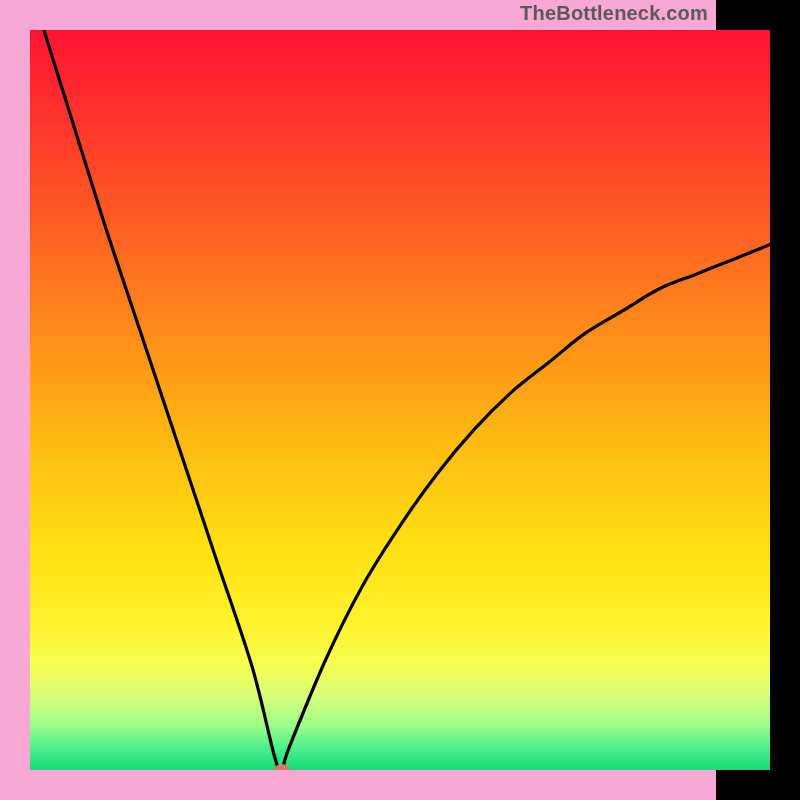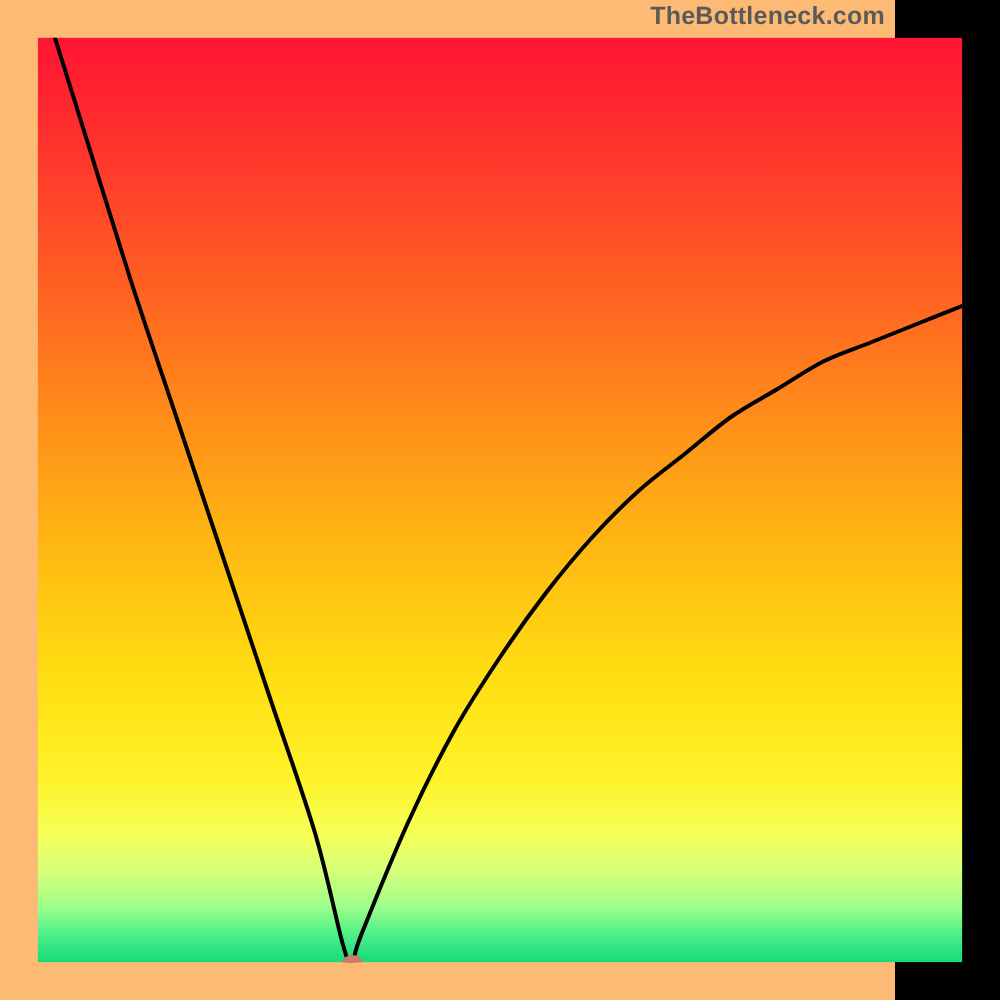--- a/index.html
+++ b/index.html
@@ -8,21 +8,21 @@
     width: 800px;
     height: 800px;
     overflow: hidden;
     font-family: Arial, Helvetica, sans-serif;
     background: #000;
   }
   .frame {
     position: relative;
     width: 716px;
     height: 800px;
-    background: #fdba74;
+    background: #f9a8d4;
   }
   .watermark {
     position: absolute;
     top: 2px;
     right: 8px;
     color: #5a5a5a;
     font-size: 20px;
     font-weight: 600;
     letter-spacing: 0.2px;
     user-select: none;

